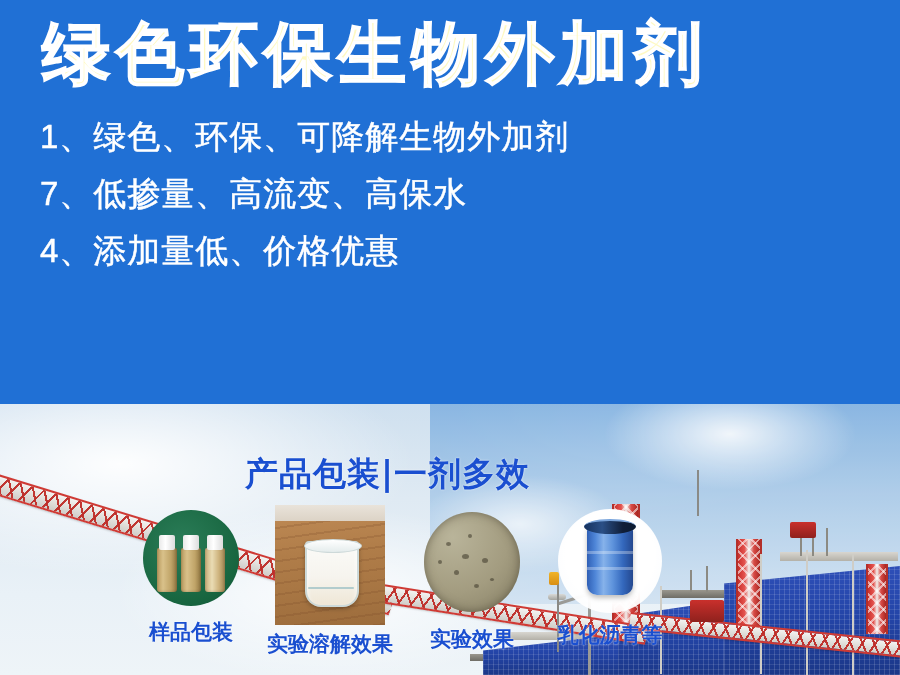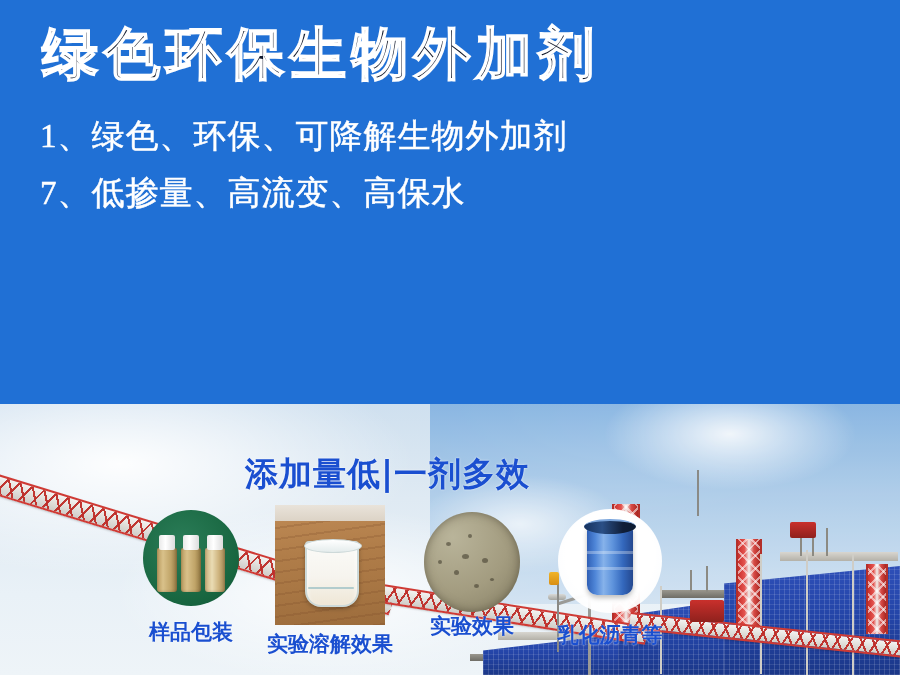--- a/index.html
+++ b/index.html
@@ -10,32 +10,32 @@
   }
   #poster{position:relative;width:900px;height:675px;overflow:hidden;}
 
   
   .blue-panel{
     position:absolute;left:0;top:0;width:900px;height:404px;
     background:#2070d5;
   }
   .poster-title{
     position:absolute;left:42px;top:8px;width:830px;height:92px;
-    color:#0f172a;font-weight:bold;font-size:56px;line-height:92px;
+    color:#fef9c3;font-weight:bold;font-size:68px;line-height:92px;
     letter-spacing:6px;white-space:nowrap;
     font-family:"DejaVu Sans","Liberation Sans",sans-serif;
     -webkit-text-stroke:1.6px #ffffff;
   }
   .feature-list{
     position:absolute;left:40px;top:108px;width:840px;
   }
   .feature-line{
     color:#ffffff;font-size:33px;line-height:57px;height:57px;
     white-space:nowrap;letter-spacing:1px;font-weight:500;
-    font-family:Liberation Serif, serif;
+    font-family:Liberation Sans, sans-serif;
     -webkit-text-stroke:0.5px #ffffff;
   }
   .feature-line.cont{padding-left:0px;}
 
   
   .photo-band{
     position:absolute;left:0;top:404px;width:900px;height:271px;
     overflow:hidden;
     background:
       radial-gradient(ellipse 420px 160px at 120px 60px, rgba(255,255,255,.95), rgba(255,255,255,0) 70%),
@@ -206,20 +206,21 @@
 
 <div id="poster">
 
   <div class="blue-panel">
 
     <div class="poster-title">绿色环保生物外加剂</div>
 
     <div class="feature-list">
       <div class="feature-line">1、绿色、环保、可降解生物外加剂</div>
       <div class="feature-line">7、低掺量、高流变、高保水</div>
+      <div class="feature-line">4、添加量低、价格优惠</div>
     </div>
   </div>
 
   <div class="photo-band">
     <div class="sky-right"></div>
   </div>
 
   <div class="scene">
 
     <div class="jib" style="left:-10px;top:68px;width:420px;height:17px;transform:rotate(17deg);"></div>
@@ -255,21 +256,21 @@
 
     <div class="streetlamp-pole" style="left:588px;top:185px;height:86px;"></div>
     <div class="streetlamp-arm" style="left:556px;top:188px;width:34px;transform:rotate(-18deg);"></div>
     <div class="streetlamp-head" style="left:548px;top:190px;"></div>
 
     <div class="net" id="net-left"></div>
     <div class="net" id="net-mid"></div>
     <div class="net" id="net-main"></div>
   </div>
 
-  <div class="band-headline">添加量低|一剂多效</div>
+  <div class="band-headline">产品包装|一剂多效</div>
 
   <div class="thumbs">
 
     <div class="thumb" id="thumb1">
       <div class="green-circle">
         <div class="bottle b1">
             <div class="cap2"></div>
           </div>
         <div class="bottle b2">
             <div class="cap2"></div>
@@ -296,21 +297,21 @@
       <div class="mortar">
         <div class="speck" style="left:22px;top:30px;width:5px;height:4px;"></div>
         <div class="speck" style="left:44px;top:22px;width:4px;height:4px;"></div>
         <div class="speck" style="left:58px;top:46px;width:6px;height:5px;"></div>
         <div class="speck" style="left:30px;top:58px;width:5px;height:5px;"></div>
         <div class="speck" style="left:66px;top:66px;width:4px;height:3px;"></div>
         <div class="speck" style="left:14px;top:48px;width:4px;height:4px;"></div>
         <div class="speck" style="left:50px;top:72px;width:5px;height:4px;"></div>
         <div class="speck" style="left:38px;top:42px;width:7px;height:5px;"></div>
       </div>
-      <div class="cap" style="top:100px;">实验效果</div>
+      <div class="cap" style="top:113px;">实验效果</div>
     </div>
 
     <div class="thumb" id="thumb4">
       <div class="white-circle">
         <div class="drum">
           <div class="lid"></div>
           <div class="ring r1"></div>
           <div class="ring r2"></div>
         </div>
       </div>

